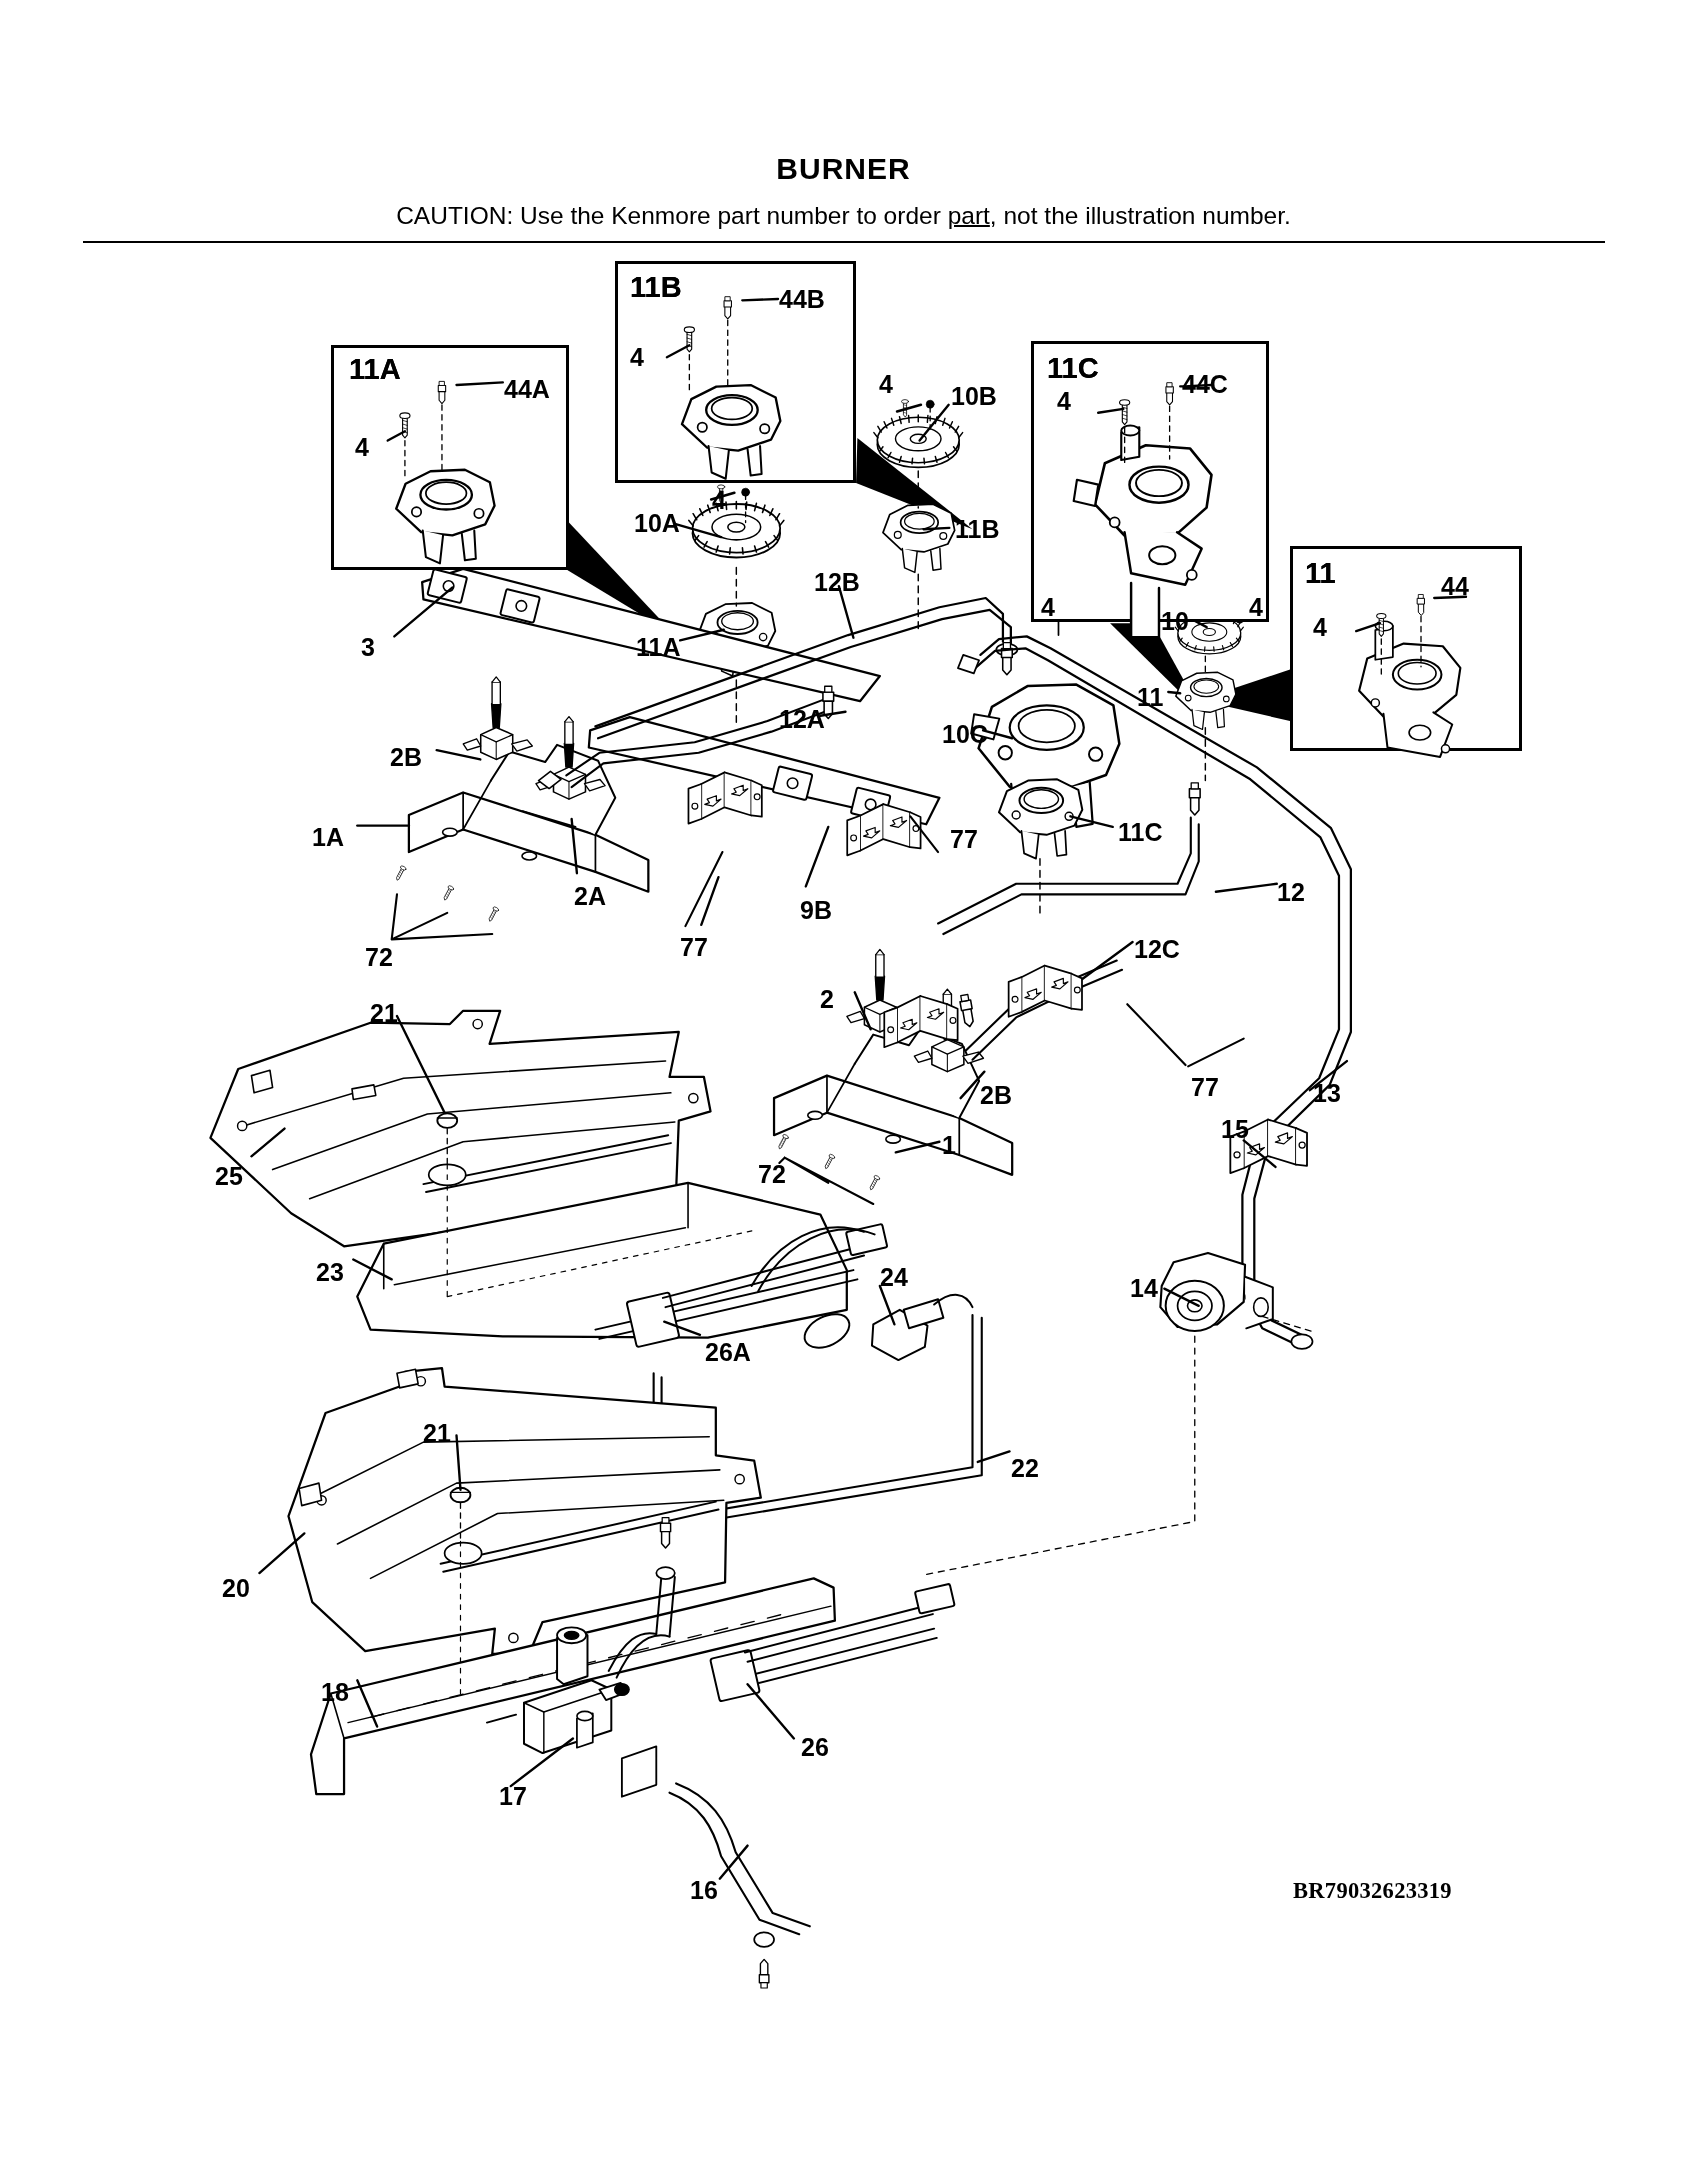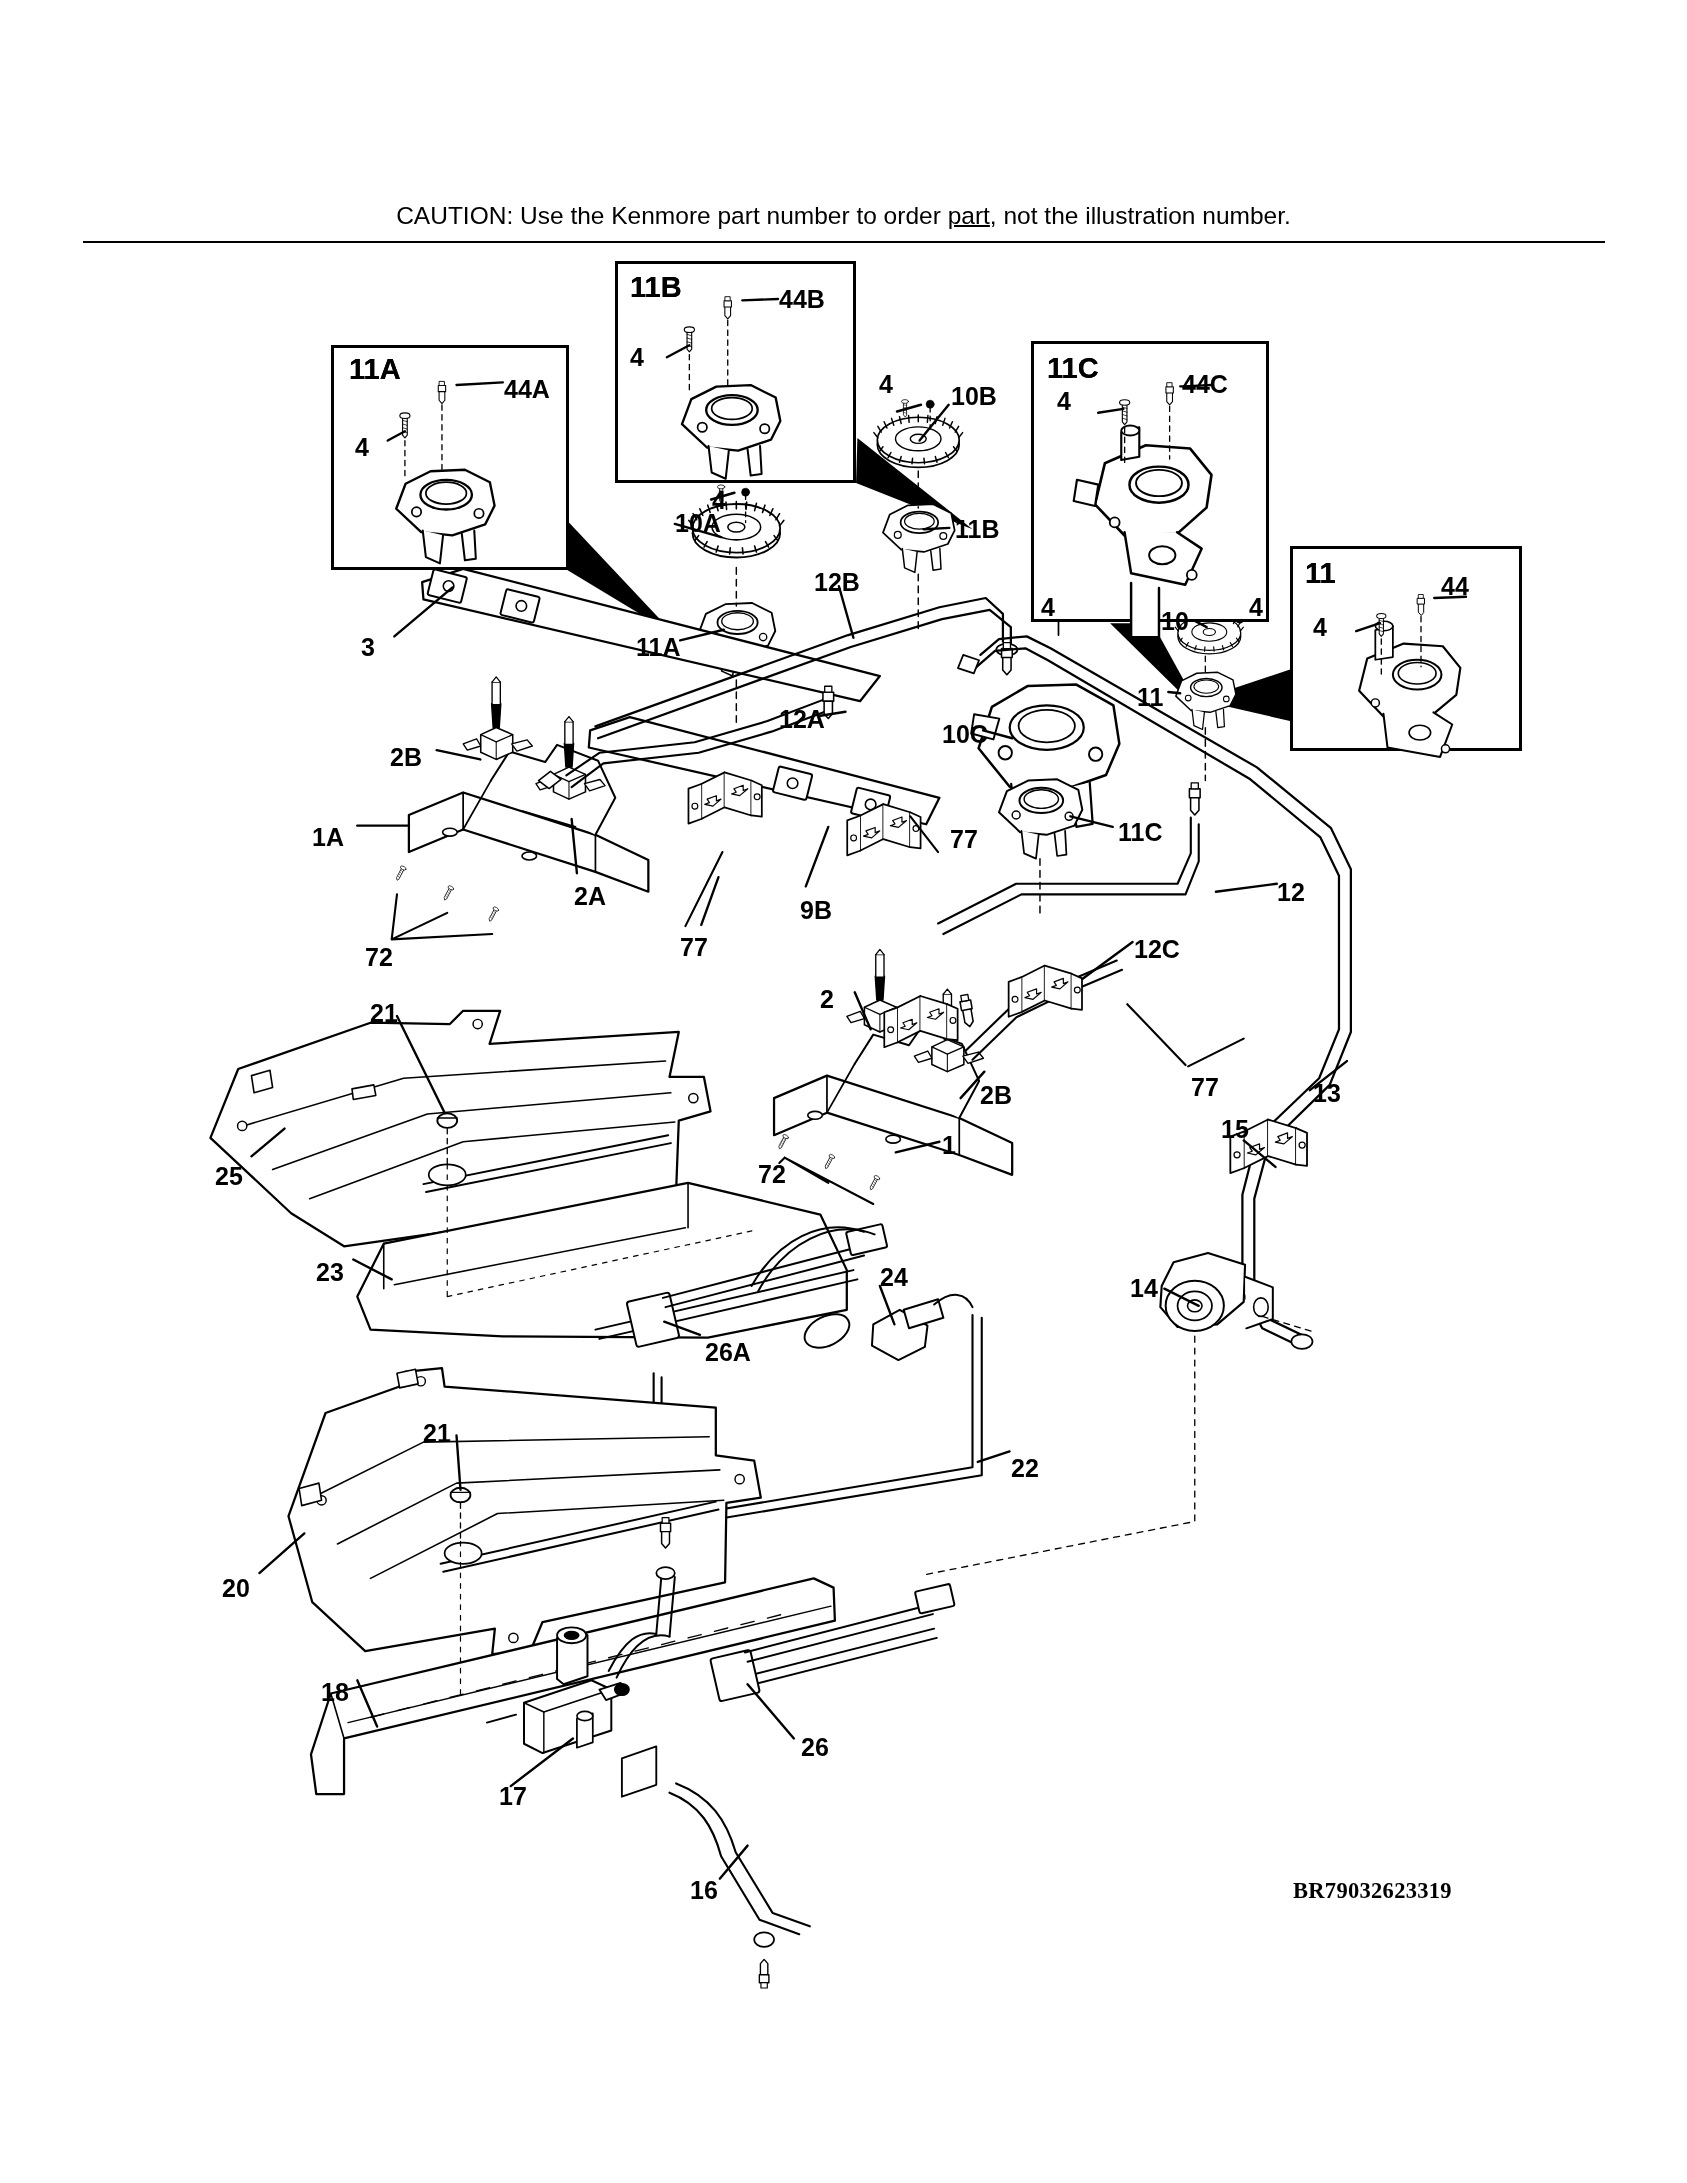--- a/index.html
+++ b/index.html
@@ -28,20 +28,21 @@
   
   .lab{position:absolute;font-weight:bold;white-space:nowrap;line-height:1;}
   .l-md{font-size:25px;}
   .l-lg{font-size:29px;}
 </style>
 </head>
 <body>
 
 <div id="sheet">
 
+  <div class="sheet-title">BURNER</div>
   <div class="caution"><span>CAUTION: Use the Kenmore part number to order </span><u>part</u><span>, not the illustration number.</span></div>
   <div class="rule"></div>
 
   <svg id="art" viewBox="0 0 2550 3300" xmlns="http://www.w3.org/2000/svg">
     <defs>
       <g id="burner-cap">
         <ellipse cx="0" cy="0" rx="72" ry="40" fill="#fff" stroke="#000" stroke-width="3"></ellipse>
         <ellipse cx="0" cy="-8" rx="72" ry="40" fill="#fff" stroke="#000" stroke-width="3"></ellipse>
         <ellipse cx="0" cy="-10" rx="40" ry="21" fill="#fff" stroke="#000" stroke-width="2.5"></ellipse>
         <ellipse cx="0" cy="-10" rx="14" ry="8" fill="#fff" stroke="#000" stroke-width="2.5"></ellipse>
@@ -558,21 +559,21 @@
       <div class="lab l-md" style="left: 951px; top: 384px;">10B</div>
       <div class="lab l-md" style="left: 955px; top: 517px;">11B</div>
       <div class="lab l-lg" style="left: 1305px; top: 559px;">11</div>
       <div class="lab l-md" style="left: 1441px; top: 574px;">44</div>
       <div class="lab l-md" style="left: 1313px; top: 615px;">4</div>
       <div class="lab l-md" style="left: 1249px; top: 595px;">4</div>
       <div class="lab l-md" style="left: 1161px; top: 609px;">10</div>
       <div class="lab l-md" style="left: 1041px; top: 595px;">4</div>
       <div class="lab l-md" style="left: 1137px; top: 685px;">11</div>
       <div class="lab l-md" style="left: 712px; top: 488px;">4</div>
-      <div class="lab l-md" style="left: 634px; top: 511px; margin-left: 41px;">10A</div>
+      <div class="lab l-md" style="left: 634px; top: 511px;">10A</div>
       <div class="lab l-md" style="left: 636px; top: 635px;">11A</div>
       <div class="lab l-md" style="left: 814px; top: 570px;">12B</div>
       <div class="lab l-md" style="left: 779px; top: 707px;">12A</div>
       <div class="lab l-md" style="left: 361px; top: 635px;">3</div>
       <div class="lab l-md" style="left: 390px; top: 745px;">2B</div>
       <div class="lab l-md" style="left: 312px; top: 825px;">1A</div>
       <div class="lab l-md" style="left: 574px; top: 884px;">2A</div>
       <div class="lab l-md" style="left: 365px; top: 945px;">72</div>
       <div class="lab l-md" style="left: 680px; top: 935px;">77</div>
       <div class="lab l-md" style="left: 800px; top: 898px;">9B</div>

